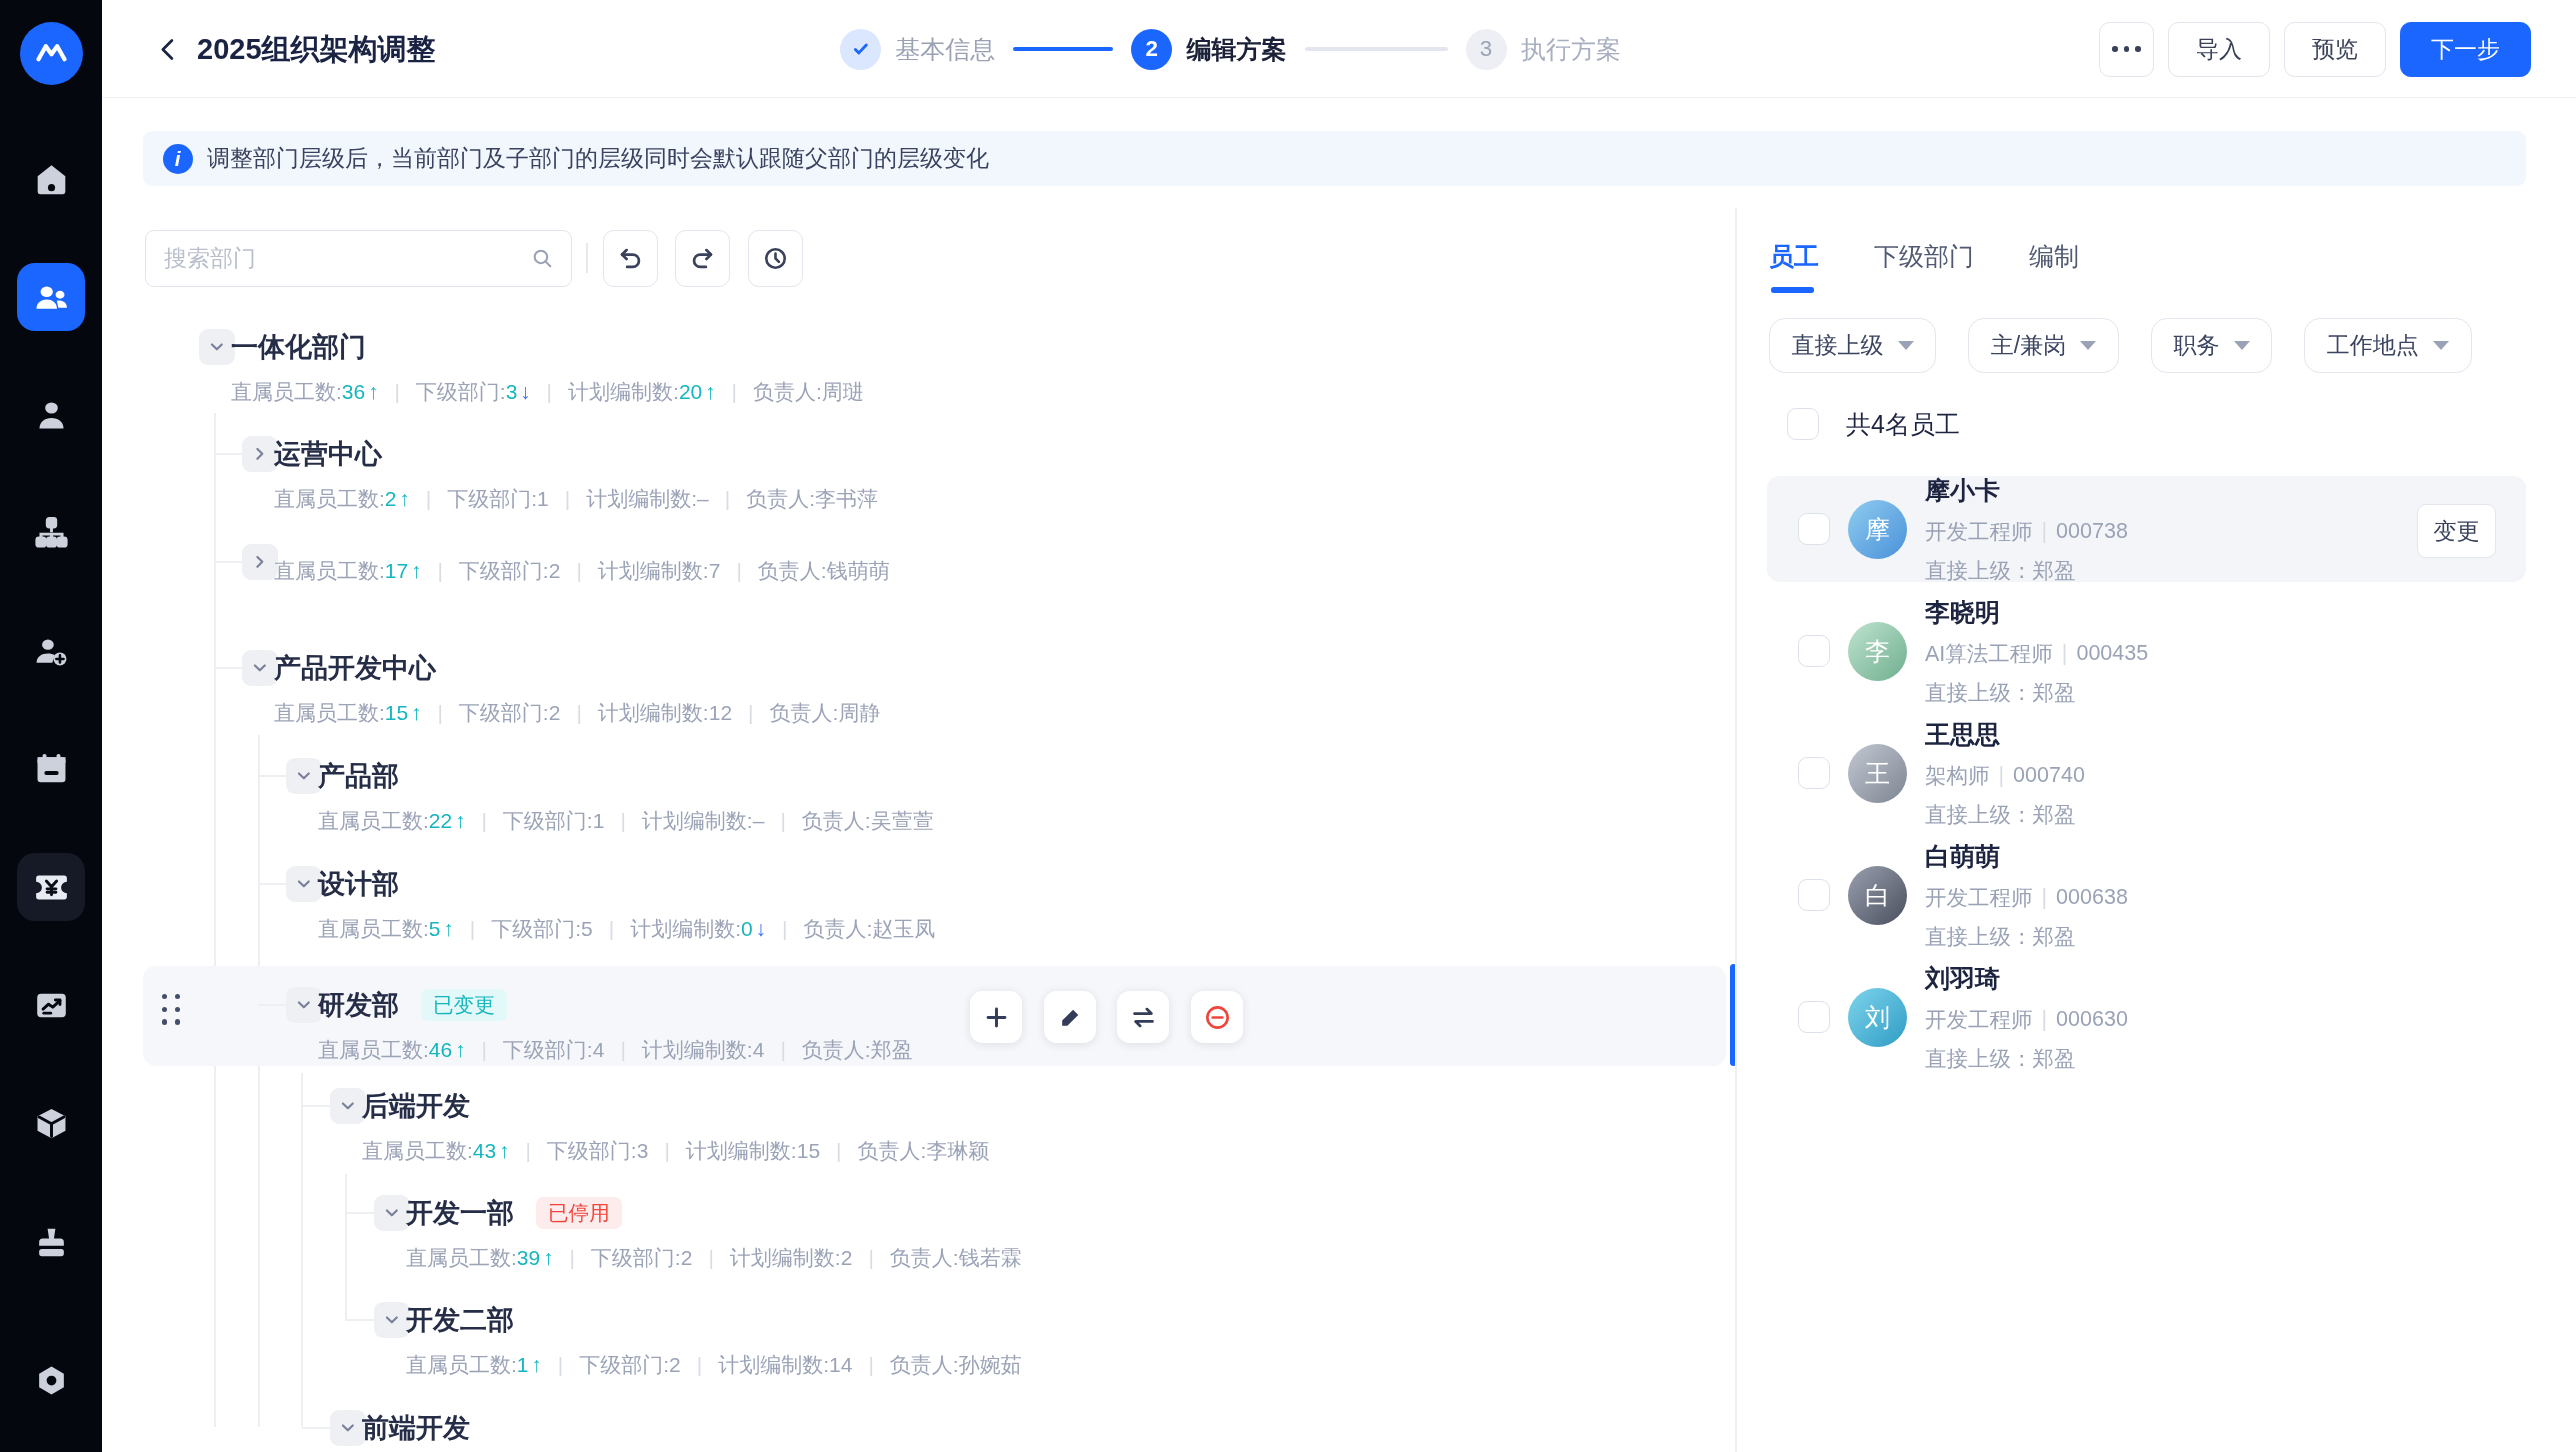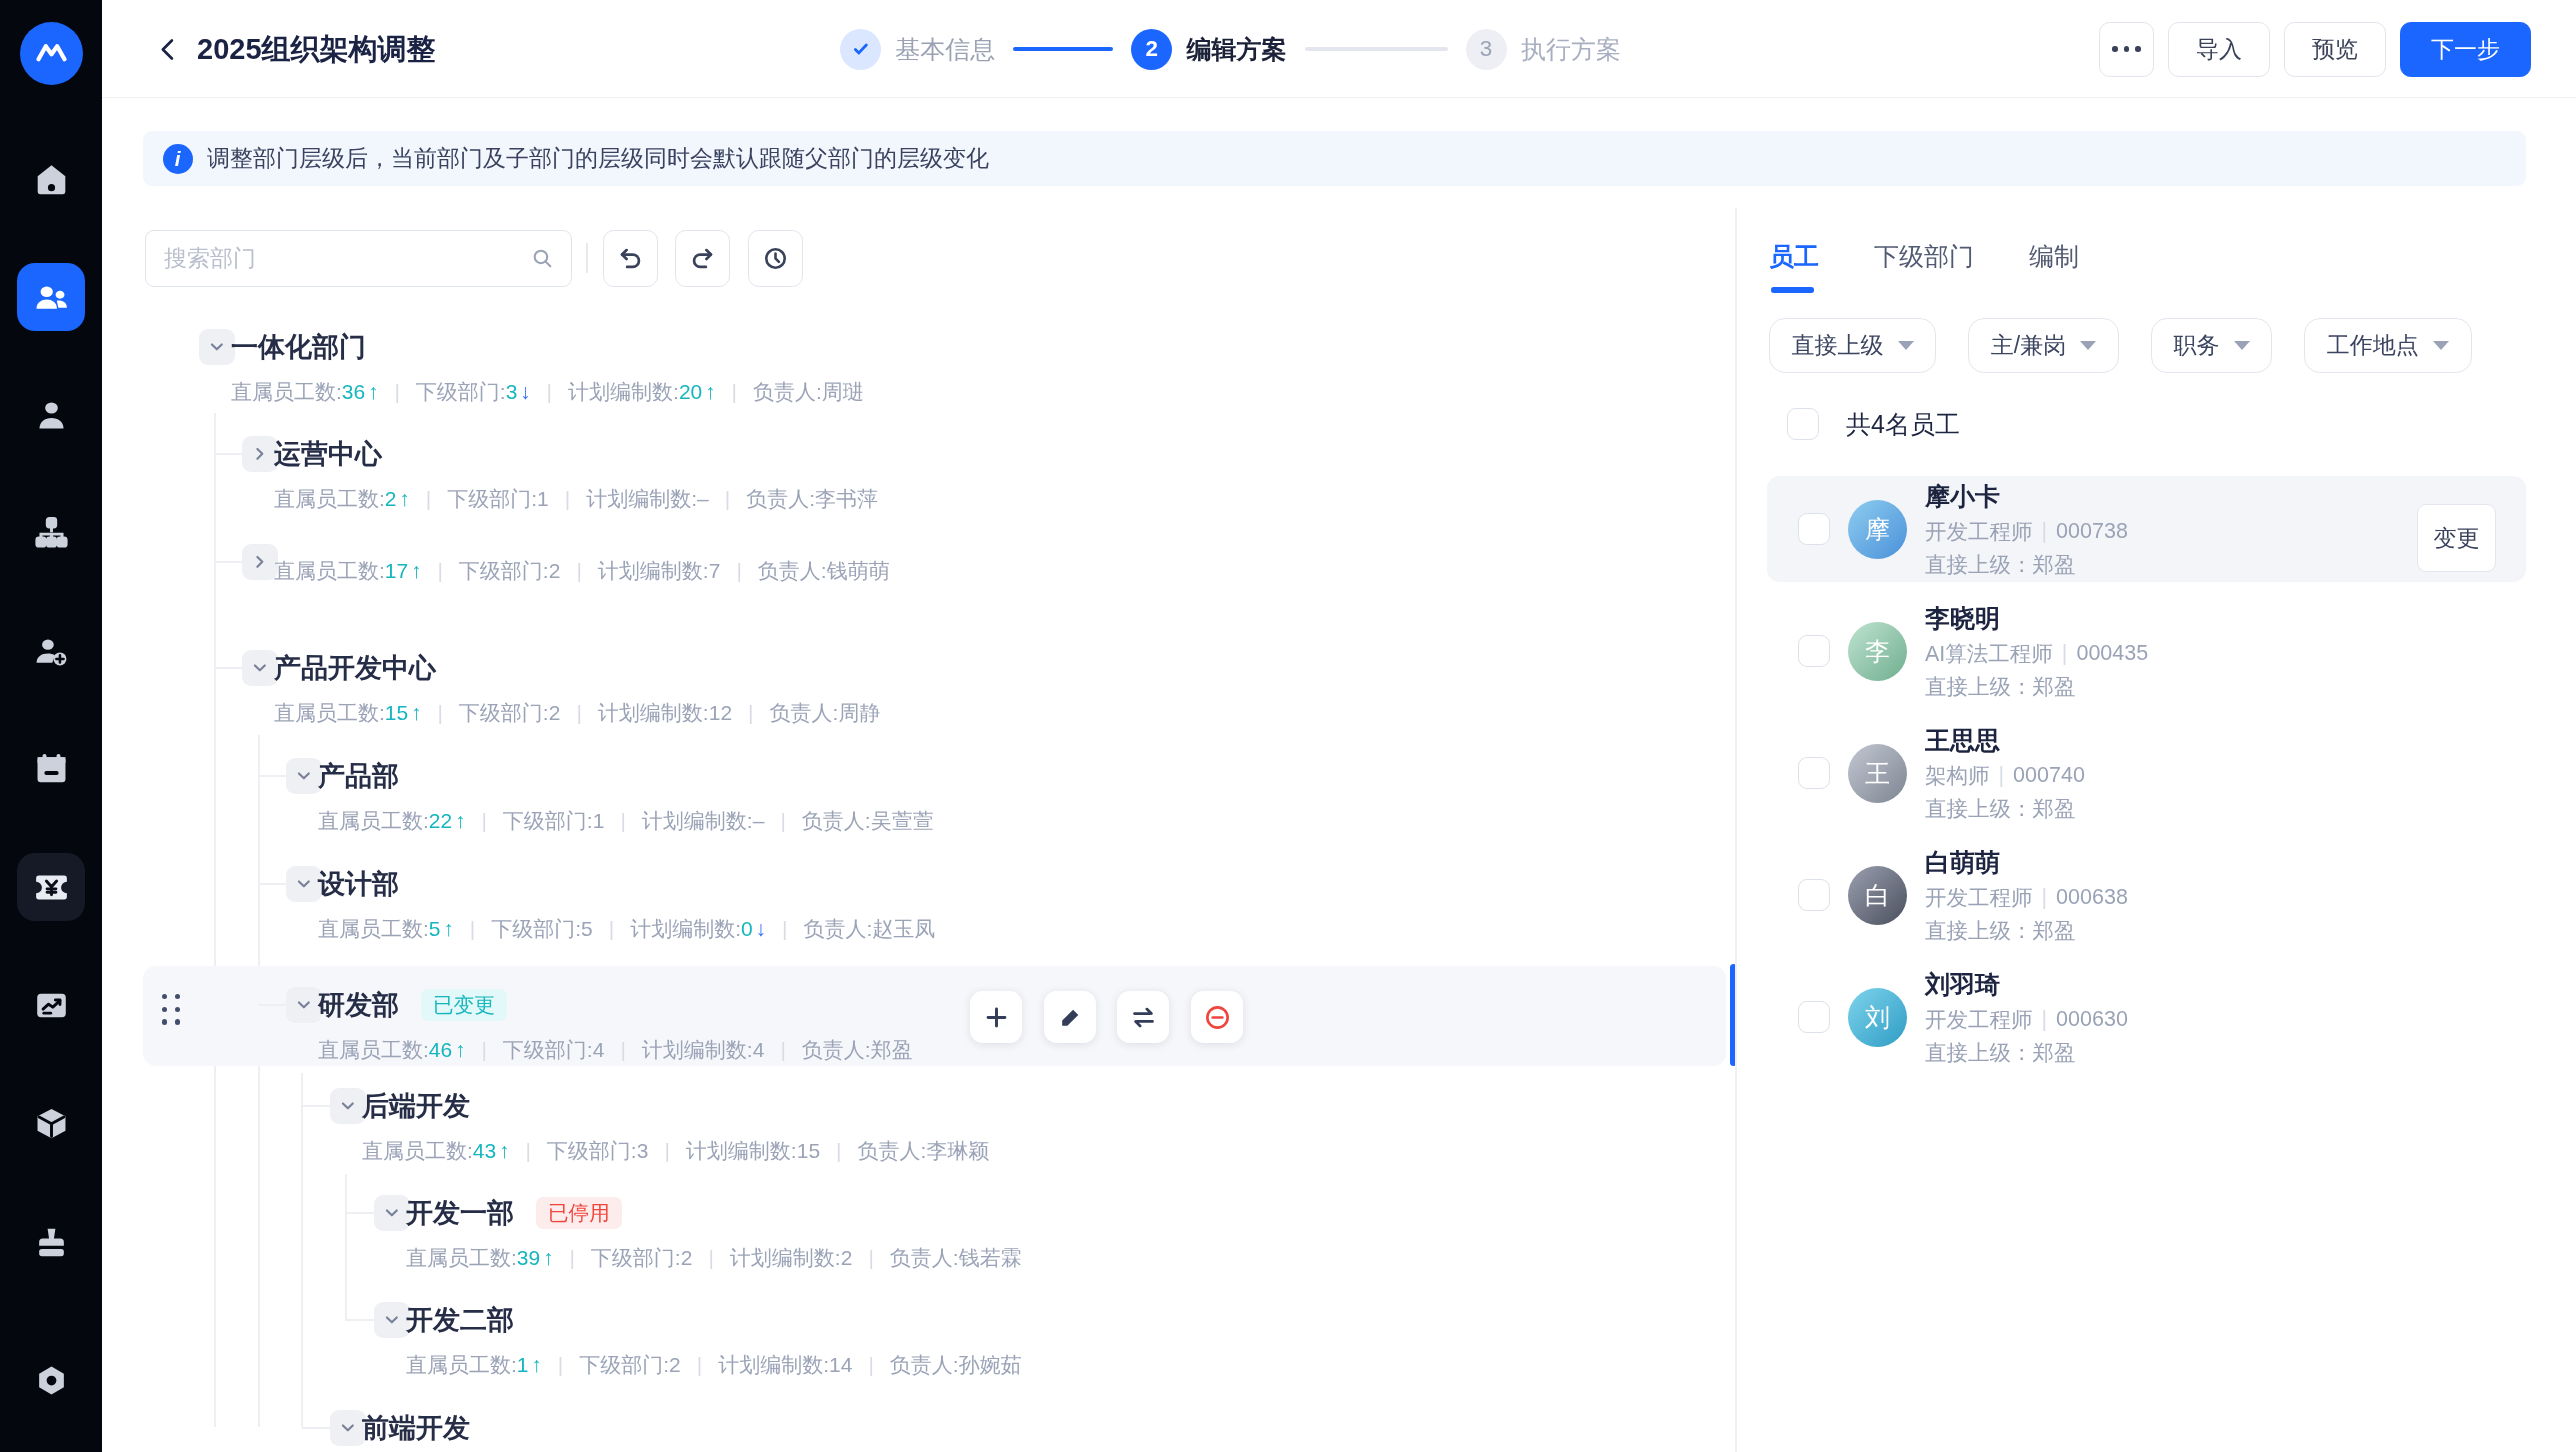--- a/index.html
+++ b/index.html
@@ -92,25 +92,25 @@
   .caret{width:0;height:0;border-left:8px solid transparent;border-right:8px solid transparent;
     border-top:9.8px solid #9aa2b5;margin-left:14.3px;}
   .checkbox{width:32px;height:32px;border:1.8px solid #dde1e9;border-radius:9px;background:#fff;flex:none;cursor:pointer;}
   #count-row{left:1787px;top:408px;display:flex;align-items:flex-start;}
   #count-row .lbl{font-size:25px;color:#1d2440;margin-left:27px;}
   #emp-list{left:1767px;top:476px;width:759px;}
   .emp-card{position:relative;height:106px;margin-bottom:16px;border-radius:12.5px;display:flex;align-items:center;padding-left:31px;}
   .emp-card.highlighted{background:#f4f5f8;}
   .avatar{width:59px;height:59px;border-radius:50%;margin-left:18px;flex:none;display:flex;
     align-items:center;justify-content:center;color:#fff;font-size:25px;}
-  .emp-info{margin-left:18px;display:flex;flex-direction:column;gap:4px;}
+  .emp-info{margin-left:18px;display:flex;flex-direction:column;gap:10px;}
   .emp-name{font-size:25px;font-weight:700;color:#1d2440;}
   .emp-meta{font-size:21.5px;color:#9aa3b6;display:flex;align-items:center;}
   .emp-meta .m-sep{margin:0 9px;}
-  .emp-action{position:absolute;right:30px;top:28px;width:79px;height:68px;background:#fff;
+  .emp-action{position:absolute;right:30px;top:28px;width:79px;height:54px;background:#fff;
     border:1.8px solid #e3e6ed;border-radius:9px;display:flex;align-items:center;justify-content:center;
     font-size:23px;color:#39425a;cursor:pointer;}
 </style>
 </head>
 <body>
 
 <div id="app">
 
   <div id="sidebar" class="abs">
     <div id="logo">

